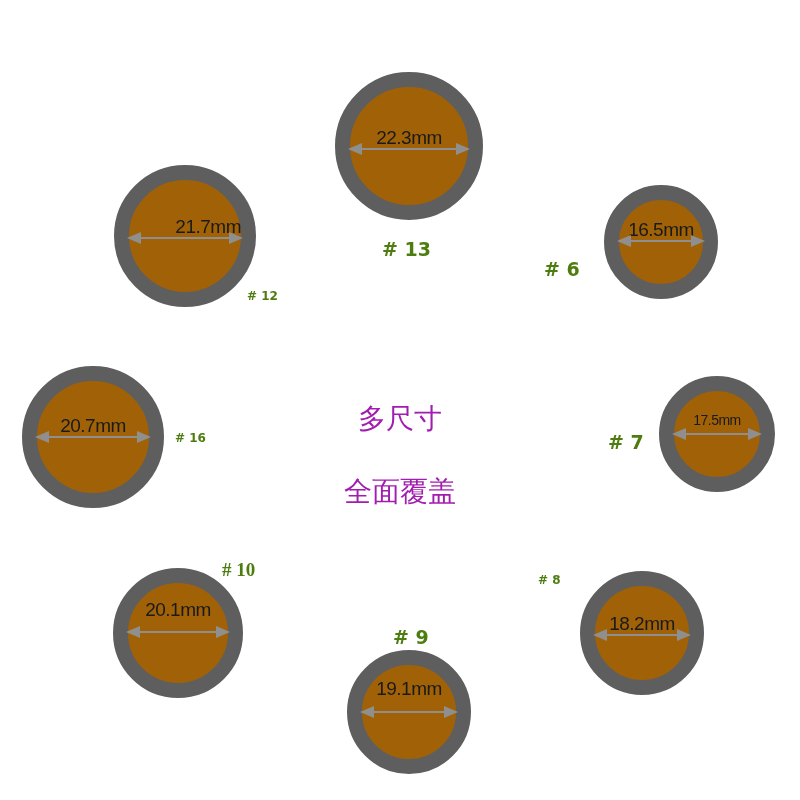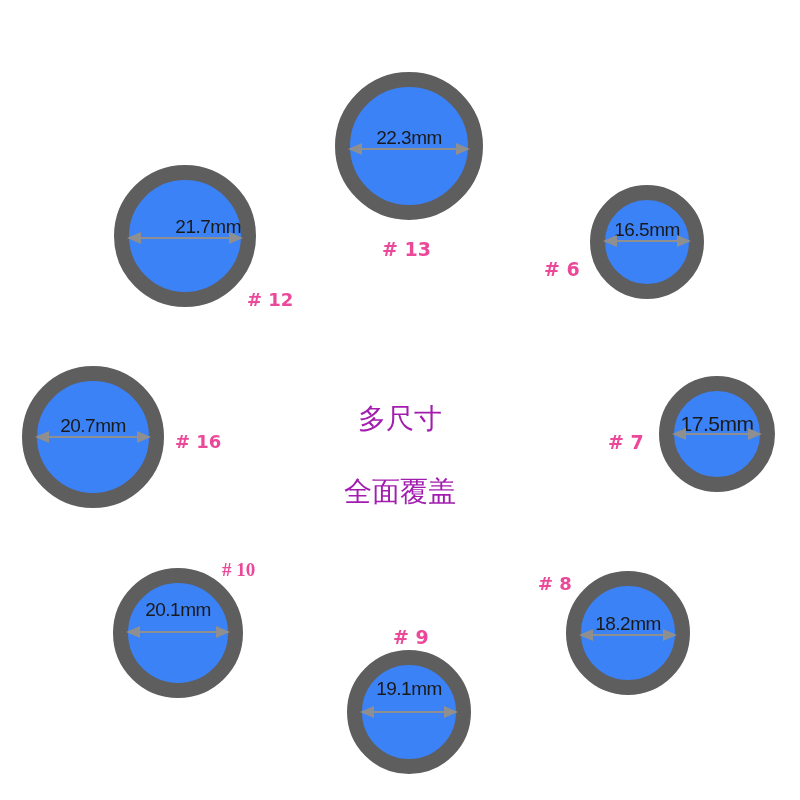--- a/index.html
+++ b/index.html
@@ -1,29 +1,29 @@
 <!DOCTYPE html>
 <html><head>
   <meta charset="utf-8">
   <style>
     html, body { margin: 0; padding: 0; background: #ffffff; }
     body { width: 800px; height: 800px; position: relative; overflow: hidden;
            font-family: "Liberation Sans", "DejaVu Sans", sans-serif; }
     .ring { position: absolute; border-radius: 50%; box-sizing: border-box;
-            border: 15px solid #5e5e5e; background: #3b82f6; }
+            border: 15px solid #5e5e5e; background: #a16207; }
     .dim-label { position: absolute; left: 0; right: 0; text-align: center;
                  color: #1a1a1a; font-size: 19px; letter-spacing: -0.5px; white-space: nowrap; }
     .arrow { position: absolute; left: 0; right: 0; height: 2px; background: #8f8f8f; }
     .arrow::before, .arrow::after { content: ""; position: absolute; top: -5px;
             border-top: 6px solid transparent; border-bottom: 6px solid transparent; }
     .arrow::before { left: -2px; border-right: 14px solid #8f8f8f; }
     .arrow::after { right: -2px; border-left: 14px solid #8f8f8f; }
-    .size-tag { position: absolute; font-weight: bold; color: #ec4899; font-size: 19px;
+    .size-tag { position: absolute; font-weight: bold; color: #4d7c0f; font-size: 19px;
                 white-space: nowrap; font-family: "DejaVu Sans", sans-serif; }
-    .size-tag.small { font-size: 18px; }
+    .size-tag.small { font-size: 12px; }
     .center-text { position: absolute; left: 300px; width: 200px; text-align: center;
                    font-size: 28px; color: #a21caf; font-family: "DejaVu Sans", sans-serif; }
   </style>
 </head>
 <body>
 
 <div class="center-text" style="top:400px;">多尺寸</div>
 <div class="center-text" style="top:473px;">全面覆盖</div>
 
 <div class="ring" style="left:335px; top:72px; width:148px; height:148px;">
@@ -31,47 +31,47 @@
   <div class="arrow" style="top:61px;"></div>
 </div>
 <div class="size-tag" style="left:382px; top:238px;"># 13</div>
 
 <div class="ring" style="left:114px; top:165px; width:142px; height:142px;">
   <div class="dim-label" style="top:36px;text-align:right;">21.7mm</div>
   <div class="arrow" style="top:57px;"></div>
 </div>
 <div class="size-tag small" style="left:247px; top:289px;"># 12</div>
 
-<div class="ring" style="left:590px; top:185px; width:114px; height:114px;">
+<div class="ring" style="left:604px; top:185px; width:114px; height:114px;">
   <div class="dim-label" style="top:19px;">16.5mm</div>
   <div class="arrow" style="top:40px;"></div>
 </div>
 <div class="size-tag" style="left:544px; top:258px;"># 6</div>
 
 <div class="ring" style="left:22px; top:366px; width:142px; height:142px;">
   <div class="dim-label" style="top:34px;">20.7mm</div>
   <div class="arrow" style="top:55px;"></div>
 </div>
 <div class="size-tag small" style="left:175px; top:431px;"># 16</div>
 
 <div class="ring" style="left:659px; top:376px; width:116px; height:116px;">
-  <div class="dim-label" style="top:21px; font-size:21px;">17.5mm</div>
+  <div class="dim-label" style="top:21px; font-size:14px;">17.5mm</div>
   <div class="arrow" style="top:42px;"></div>
 </div>
 <div class="size-tag" style="left:608px; top:431px;"># 7</div>
 
 <div class="ring" style="left:113px; top:568px; width:130px; height:130px;">
   <div class="dim-label" style="top:16px;">20.1mm</div>
   <div class="arrow" style="top:48px;"></div>
 </div>
 <div class="size-tag" style="left:222px; top:559px;font-family:Liberation Serif, serif;"># 10</div>
 
 <div class="ring" style="left:347px; top:650px; width:124px; height:124px;">
   <div class="dim-label" style="top:13px;">19.1mm</div>
   <div class="arrow" style="top:46px;"></div>
 </div>
 <div class="size-tag" style="left:393px; top:626px;"># 9</div>
 
-<div class="ring" style="left:566px; top:571px; width:124px; height:124px;">
+<div class="ring" style="left:580px; top:571px; width:124px; height:124px;">
   <div class="dim-label" style="top:27px;">18.2mm</div>
   <div class="arrow" style="top:48px;"></div>
 </div>
 <div class="size-tag small" style="left:538px; top:573px;"># 8</div>
 
 </body></html>

